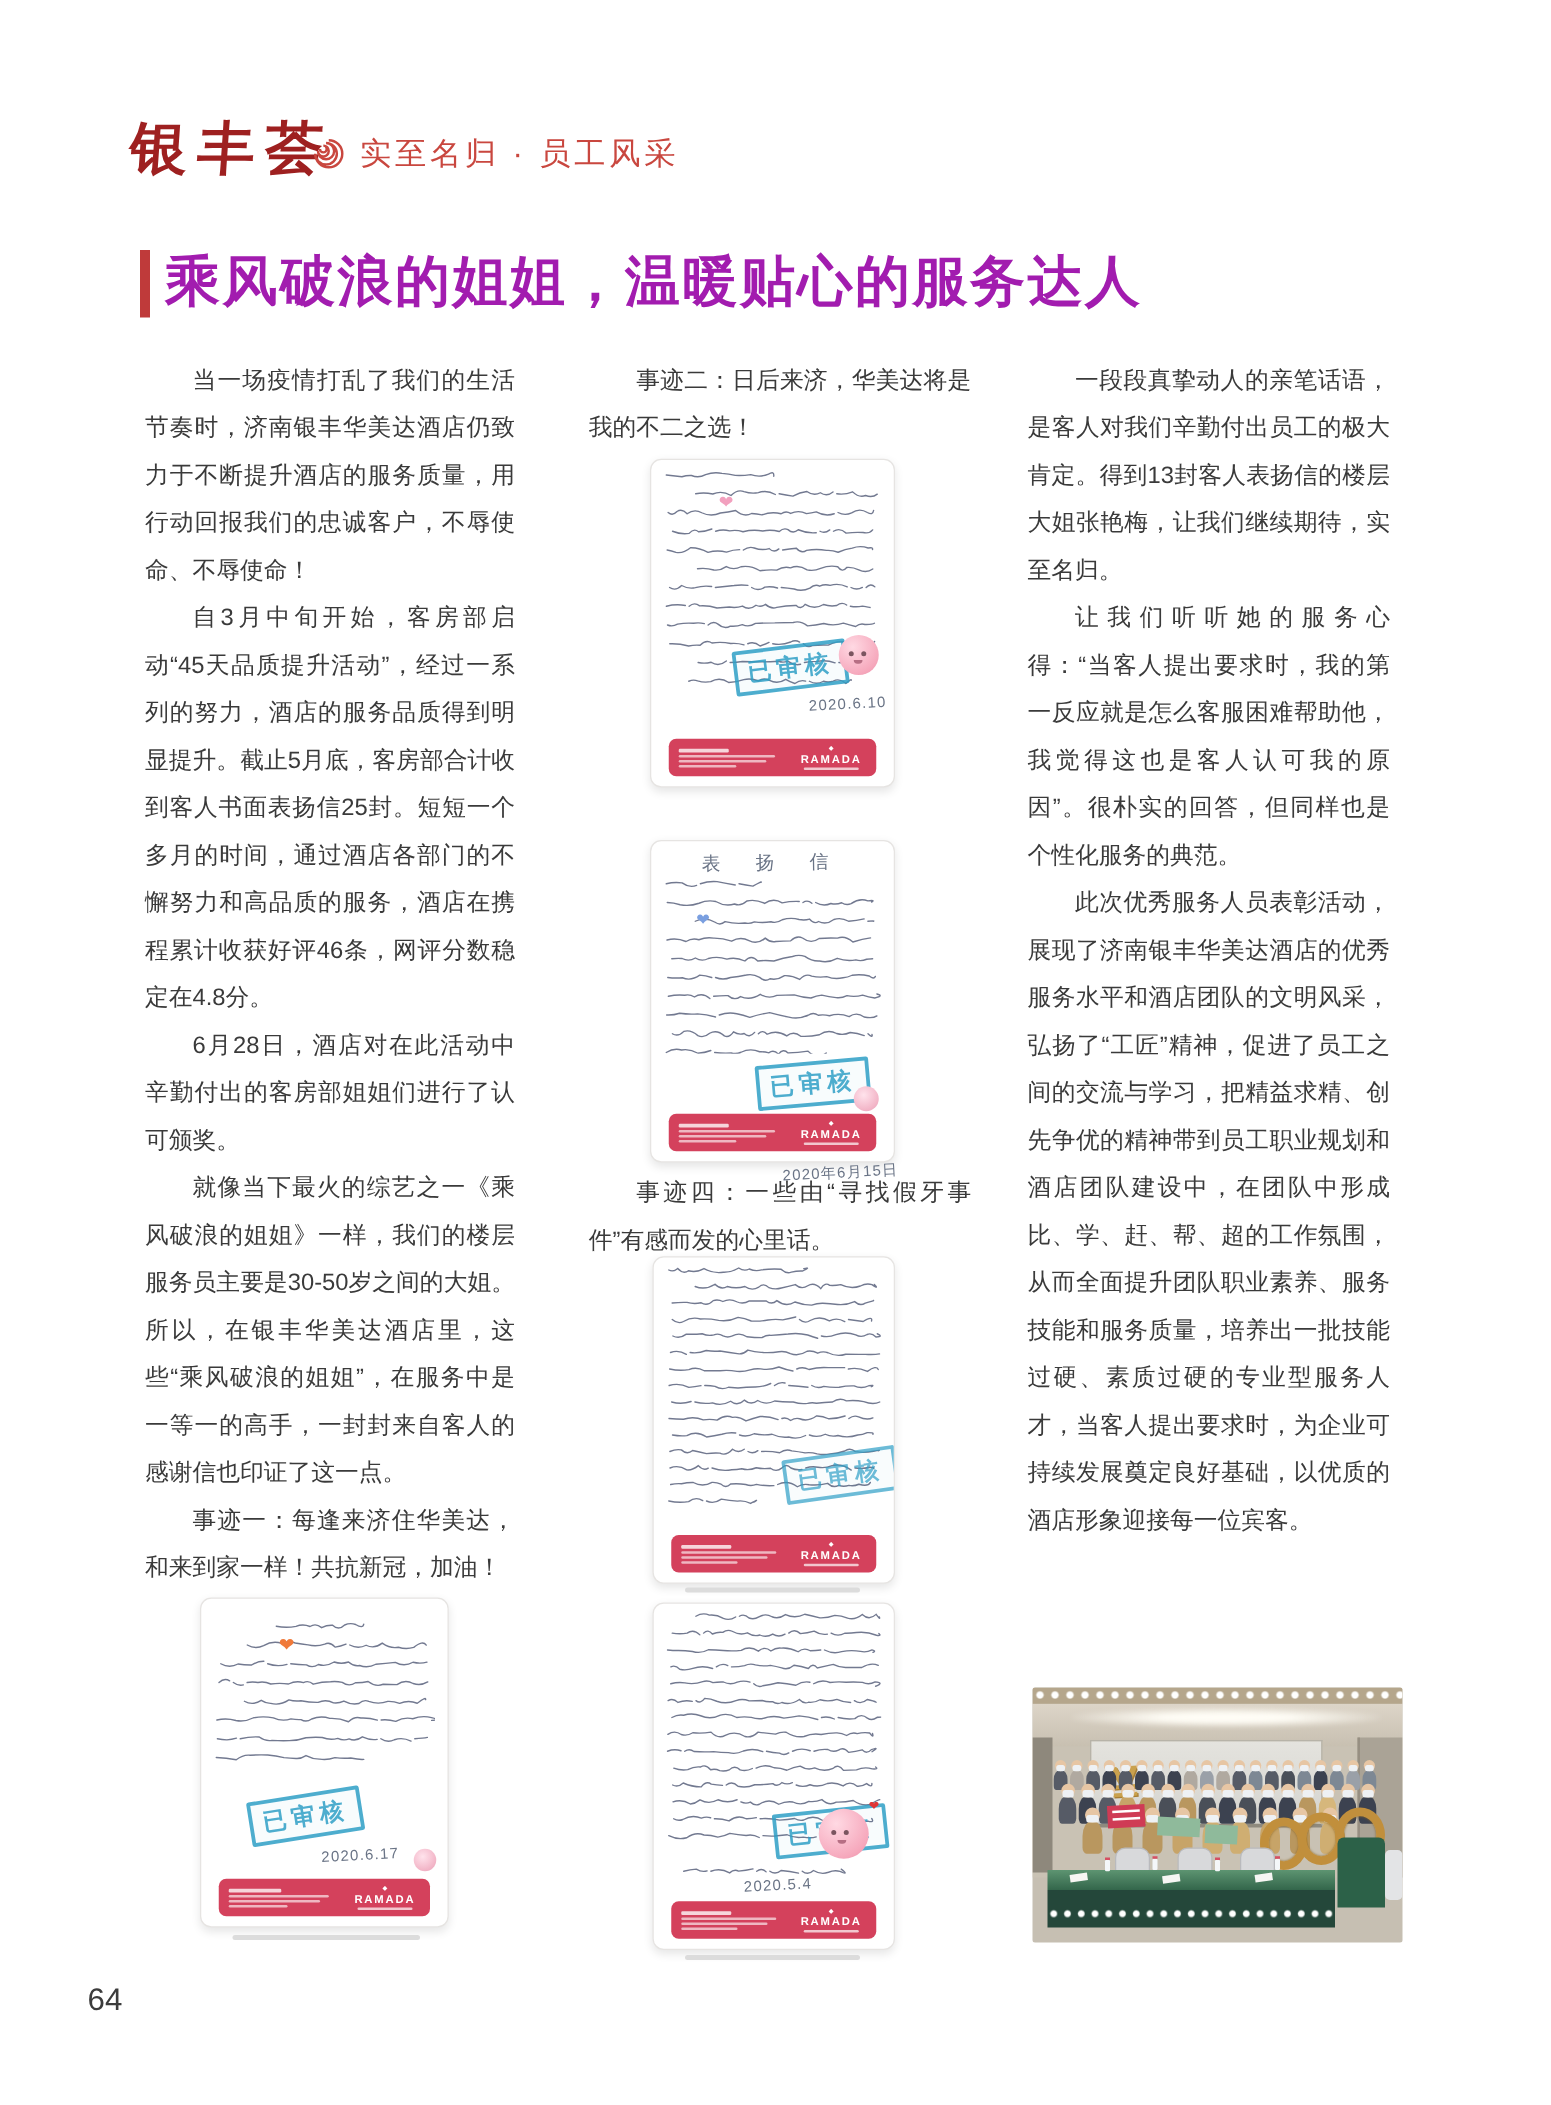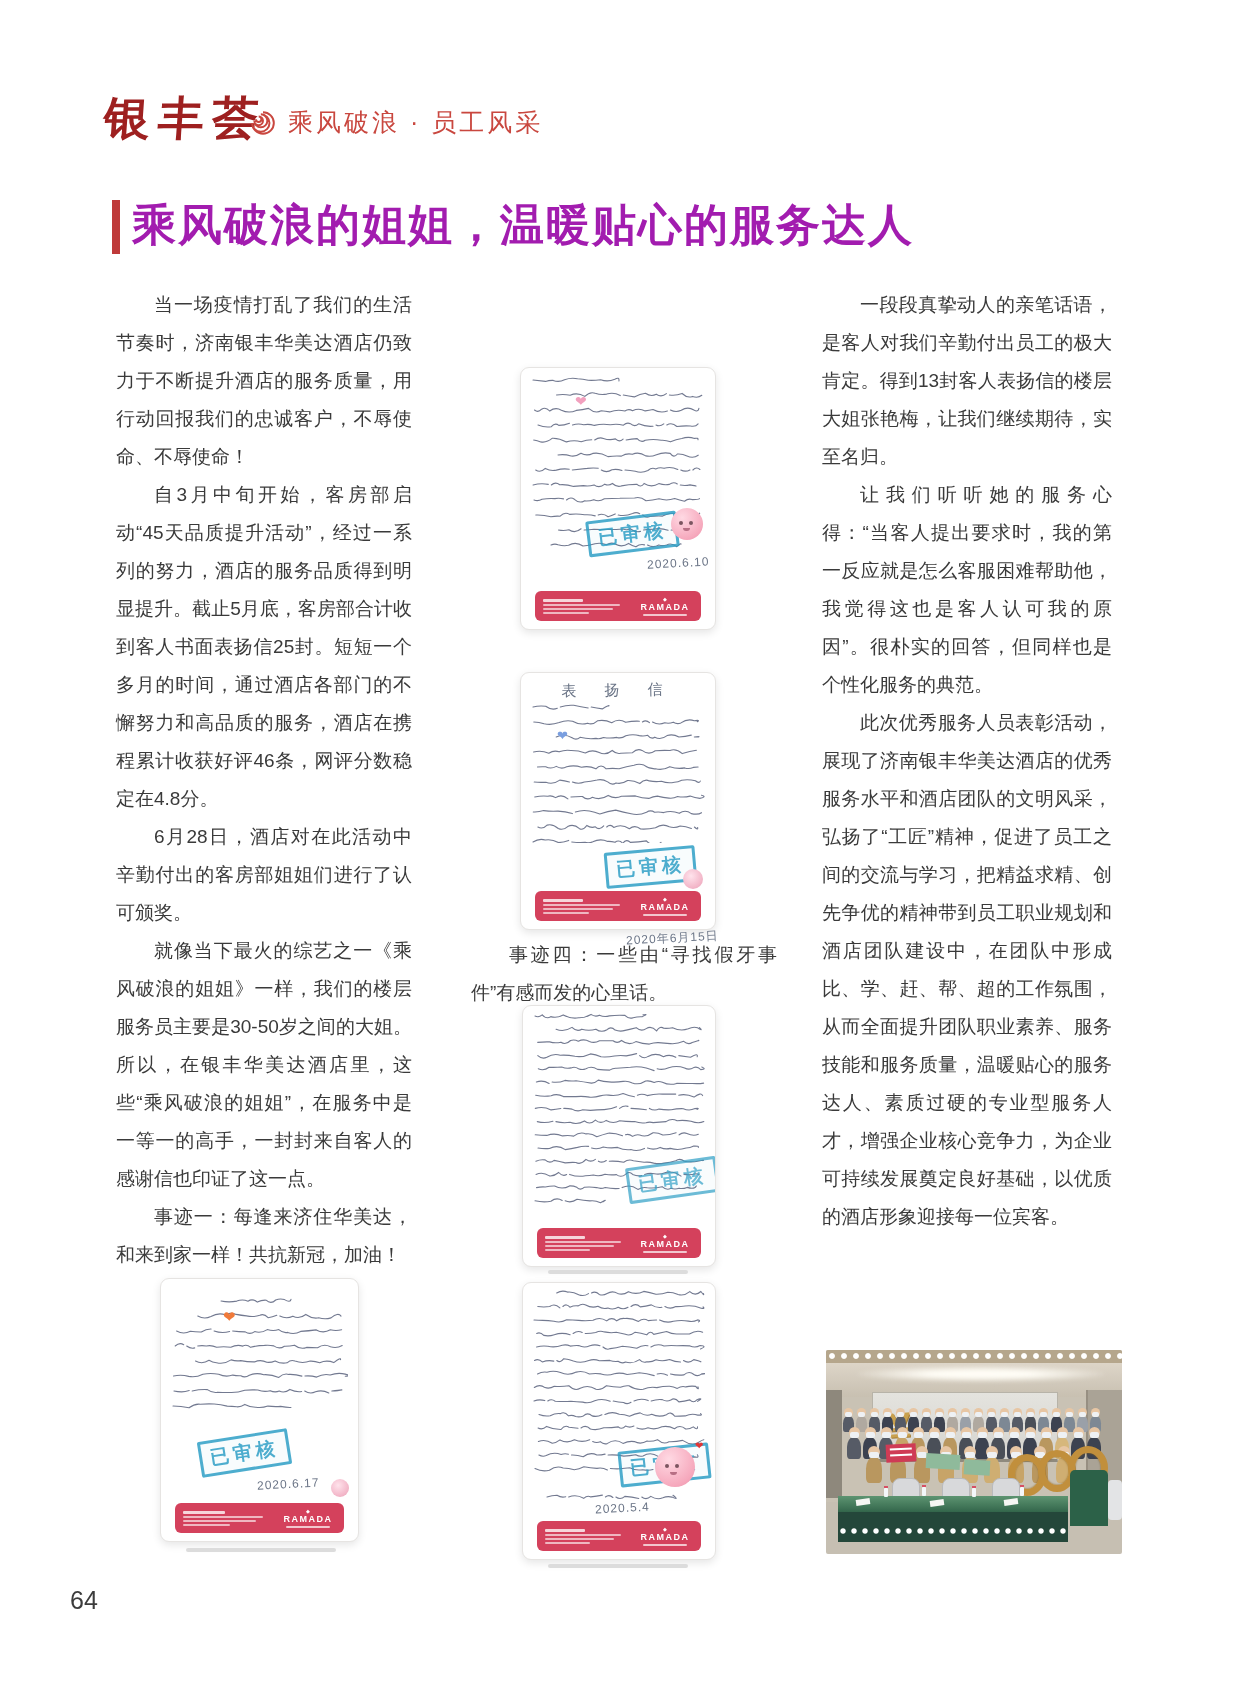--- a/index.html
+++ b/index.html
@@ -97,42 +97,45 @@
 </head>
 <body>
 
 <div class="page">
 
   <div class="logo">银丰荟</div>
   <svg class="spiral" viewBox="0 0 24 24">
     <path d="M12 2 a10 10 0 1 1 -10 10 a8 8 0 1 0 8 -8 a6 6 0 1 1 -6 6 a4 4 0 1 0 4 -4 a2.5 2.5 0 1 1 -2.5 2.5" fill="none" stroke="#c9473f" stroke-width="1.8"></path>
   </svg>
   <div class="subtitle">
-    <span>乘风破浪</span><span class="sep">·</span><span>员工风采</span>
+    <span>实至名归</span><span class="sep">·</span><span>员工风采</span>
   </div>
 
   <div class="titlebar"></div>
   <h1 class="title" style="margin:0;">乘风破浪的姐姐，温暖贴心的服务达人</h1>
 
   <div class="col c1">
     <p>当一场疫情打乱了我们的生活节奏时，济南银丰华美达酒店仍致力于不断提升酒店的服务质量，用行动回报我们的忠诚客户，不辱使命、不辱使命！</p>
     <p>自3月中旬开始，客房部启动“45天品质提升活动”，经过一系列的努力，酒店的服务品质得到明显提升。截止5月底，客房部合计收到客人书面表扬信25封。短短一个多月的时间，通过酒店各部门的不懈努力和高品质的服务，酒店在携程累计收获好评46条，网评分数稳定在4.8分。</p>
     <p>6月28日，酒店对在此活动中辛勤付出的客房部姐姐们进行了认可颁奖。</p>
     <p>就像当下最火的综艺之一《乘风破浪的姐姐》一样，我们的楼层服务员主要是30-50岁之间的大姐。所以，在银丰华美达酒店里，这些“乘风破浪的姐姐”，在服务中是一等一的高手，一封封来自客人的感谢信也印证了这一点。</p>
     <p>事迹一：每逢来济住华美达，和来到家一样！共抗新冠，加油！</p>
   </div>
 
+  <div class="col h2blk">
+      <p>事迹二：日后来济，华美达将是我的不二之选！</p>
+    </div>
   <div class="col h4blk">
       <p>事迹四：一些由“寻找假牙事件”有感而发的心里话。</p>
     </div>
 
   <div class="col c3">
     <p>一段段真挚动人的亲笔话语，是客人对我们辛勤付出员工的极大肯定。得到13封客人表扬信的楼层大姐张艳梅，让我们继续期待，实至名归。</p>
     <p>让我们听听她的服务心得：“当客人提出要求时，我的第一反应就是怎么客服困难帮助他，我觉得这也是客人认可我的原因”。很朴实的回答，但同样也是个性化服务的典范。</p>
-    <p>此次优秀服务人员表彰活动，展现了济南银丰华美达酒店的优秀服务水平和酒店团队的文明风采，弘扬了“工匠”精神，促进了员工之间的交流与学习，把精益求精、创先争优的精神带到员工职业规划和酒店团队建设中，在团队中形成比、学、赶、帮、超的工作氛围，从而全面提升团队职业素养、服务技能和服务质量，温暖贴心的服务达人、素质过硬的专业型服务人才，增强企业核心竞争力，为企业可持续发展奠定良好基础，以优质的酒店形象迎接每一位宾客。</p>
+    <p>此次优秀服务人员表彰活动，展现了济南银丰华美达酒店的优秀服务水平和酒店团队的文明风采，弘扬了“工匠”精神，促进了员工之间的交流与学习，把精益求精、创先争优的精神带到员工职业规划和酒店团队建设中，在团队中形成比、学、赶、帮、超的工作氛围，从而全面提升团队职业素养、服务技能和服务质量，培养出一批技能过硬、素质过硬的专业型服务人才，当客人提出要求时，为企业可持续发展奠定良好基础，以优质的酒店形象迎接每一位宾客。</p>
   </div>
 
   <div class="letter" style="left:160px;top:1278px;width:197px;height:262px;">
     <svg class="hand" width="177" height="150" viewBox="0 0 177 150">
         <path d="M 50.0 22.0 Q 57.9 23.6 65.8 22.1 Q 71.4 19.9 77.0 22.2 Q 81.6 19.2 86.3 23.1 Q 90.7 20.9 95.1 21.2 Q 99.9 25.8 104.7 21.0 Q 109.1 19.1 113.5 20.6 Q 119.4 24.1 120.0 20.3"></path>
         <path d="M 26.8 37.0 Q 33.3 40.7 39.9 37.5 Q 47.1 33.3 54.3 35.7 Q 59.8 33.2 65.2 35.4 Q 70.3 36.4 75.5 36.9 Q 82.2 38.5 88.8 36.3 Q 92.9 34.1 97.1 38.7 Q 101.4 38.1 105.8 36.3 M 108.8 37.0 Q 115.4 40.4 121.9 37.2 Q 128.4 40.4 134.8 35.5 Q 141.3 40.1 147.7 38.8 Q 153.9 40.7 160.0 38.9 Q 167.2 33.0 170.0 37.1"></path>
         <path d="M 5.6 52.0 Q 12.5 55.8 19.4 52.2 Q 24.9 53.1 30.3 53.0 Q 35.2 49.9 40.1 50.0 M 43.1 52.0 Q 50.8 54.7 58.6 52.5 M 61.6 52.0 Q 67.9 52.8 74.2 52.9 Q 78.9 55.9 83.7 52.6 Q 90.0 54.6 96.3 50.6 Q 102.1 52.5 107.8 50.6 Q 112.3 54.5 116.7 53.4 Q 123.2 55.9 129.7 52.4 Q 137.5 51.9 145.3 50.9 Q 152.3 54.8 159.4 50.8 Q 165.1 52.2 170.6 50.7"></path>
         <path d="M 4.2 67.0 Q 8.5 63.0 12.7 65.7 M 15.7 67.0 Q 19.7 70.0 23.7 68.9 M 26.7 67.0 Q 31.0 66.2 35.3 67.0 Q 40.4 65.9 45.6 68.2 Q 52.7 67.2 59.8 68.2 Q 65.8 65.3 71.8 67.1 Q 75.7 65.0 79.6 68.3 Q 86.6 66.4 93.5 66.4 Q 98.2 65.9 102.8 66.9 Q 108.1 70.8 113.4 67.2 Q 118.5 67.3 123.5 66.2 Q 129.6 70.9 135.6 68.4 Q 141.1 68.6 146.6 68.7 Q 153.0 64.3 159.5 67.8 Q 165.7 69.8 171.2 66.5"></path>
         <path d="M 24.5 82.0 Q 31.2 85.7 38.0 81.3 Q 41.8 83.8 45.6 83.7 Q 52.9 85.7 60.1 80.9 Q 64.9 82.3 69.7 81.6 Q 76.6 83.0 83.5 82.9 Q 89.7 80.2 95.8 83.3 Q 100.0 83.8 104.1 81.9 Q 110.1 85.1 116.1 83.8 Q 120.0 80.3 124.0 82.1 Q 131.6 84.9 139.2 82.1 Q 143.9 81.9 148.7 83.7 Q 155.8 80.7 162.8 83.6 Q 170.1 78.0 169.5 80.7"></path>
         <path d="M 2.5 97.0 Q 10.1 95.2 17.7 97.4 Q 24.8 98.8 31.9 95.2 Q 39.8 93.7 47.7 95.3 Q 54.7 98.5 61.8 96.1 Q 65.8 96.9 69.8 96.7 Q 74.0 99.2 78.3 96.2 Q 85.5 93.3 92.8 95.7 Q 100.3 95.3 107.8 98.4 Q 112.7 93.8 117.7 95.4 Q 124.3 95.1 130.9 97.1 M 133.9 97.0 Q 139.8 96.4 145.6 98.1 Q 152.4 94.4 159.2 96.0 Q 166.7 93.2 174.2 95.1 Q 181.8 96.9 174.3 97.3"></path>

